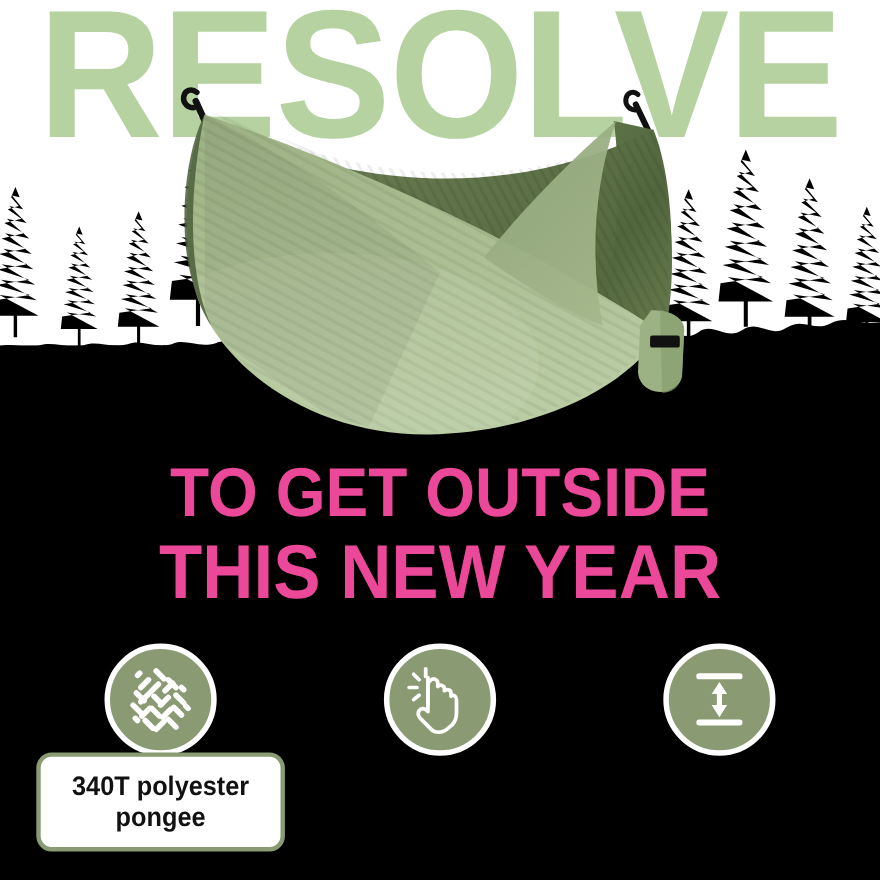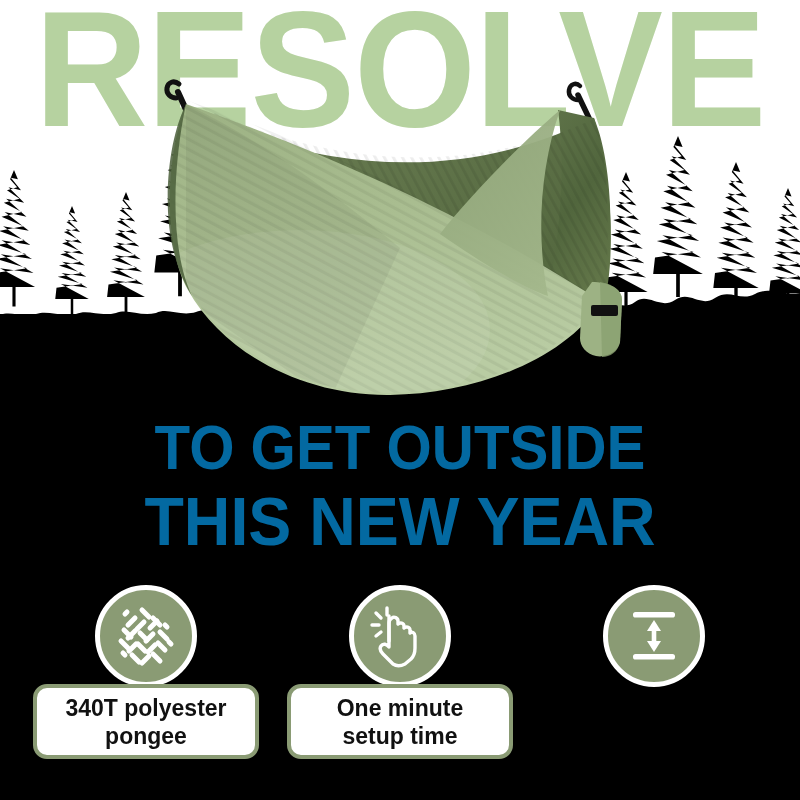--- a/index.html
+++ b/index.html
@@ -54,21 +54,21 @@
   .hammock-wrap{
     position:absolute; left:0; top:0; width:800px; height:420px;
     pointer-events:none;
   }
   .hammock-wrap svg{ display:block; width:800px; height:420px; }
 
   
   .subhead{
     position:absolute; left:0; top:418px; width:800px;
     text-align:center;
-    color:#0369a1;
+    color:#ec4899;
     font-family:"Liberation Sans", sans-serif;
     font-weight:bold;
     user-select:none;
   }
   .subhead .l1{
     display:block;
     font-size:56px; line-height:60px;
     transform:scaleX(1.04) scaleY(1.12);
   }
   .subhead .l2{
@@ -96,21 +96,21 @@
     border-radius:50%;
     background:#8a9b74;
     border:5px solid #ffffff;
     display:flex; align-items:center; justify-content:center;
     z-index:2;
   }
   .circle svg{ display:block; }
 
   .card{
     position:absolute; left:0; top:99px;
-    width:226px; height:75px;
+    width:226px; height:90px;
     background:#ffffff;
     border:4px solid #8a9b74;
     border-radius:14px;
     z-index:3;
     display:flex; align-items:center; justify-content:center;
     padding:0 6px;
   }
   .card-label{
     text-align:center;
     color:#111111;
@@ -413,24 +413,20 @@
                      C43,24 39,23 37,25
                      L37,23
                      C37,20 33,19 31,21
                      L31,18
                      C31,15 27,13 25,15
                      C23,16 22,18 22,20
                      Z"></path>
           </g>
         </svg>
       </div>
-      <div class="card">
-        <span class="card-label">One minute
-setup time</span>
-      </div>
     </div>
 
     <div class="feature f2">
       <div class="circle">
         <svg width="66" height="66" viewBox="0 0 66 66" aria-hidden="true">
           <g fill="#ffffff" stroke="#ffffff">
             <rect x="12" y="9" width="42" height="5.5" rx="2.6" stroke="none"></rect>
             <rect x="12" y="51" width="42" height="5.5" rx="2.6" stroke="none"></rect>
             <g stroke-width="4.6" stroke-linecap="round" fill="none">
               <line x1="33" y1="22" x2="33" y2="44"></line>

